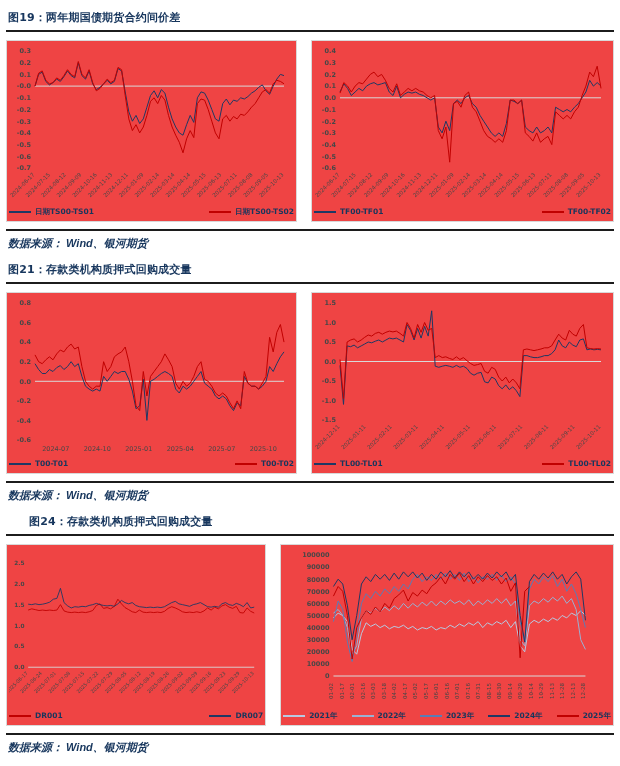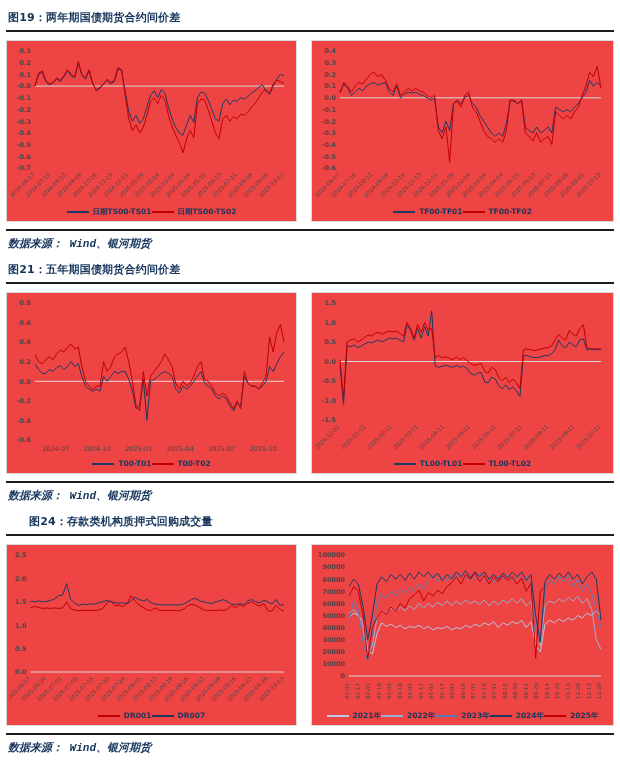--- a/index.html
+++ b/index.html
@@ -14,26 +14,26 @@
   .fig-title.right{padding-left:21px;}
   .rule{border:none;border-top:2px solid #1c1c1c;height:0;margin:0;}
   .charts{display:flex;gap:14px;margin-top:8px;margin-bottom:7px;}
   .chart-box{
     margin:0;box-sizing:border-box;border:1px solid #d9d9d9;background:#ef4444;
     height:182px;display:flex;flex-direction:column;padding:3px 2px 2px 2px;
   }
   .chart-box.left{width:291px;}
   .chart-box.right{flex:1;}
   .chart-svg{flex:1;display:block;width:100%;}
-  .legend{height:15px;display:flex;justify-content:center;align-items:center;}
+  .legend{height:15px;display:flex;justify-content:space-between;align-items:center;gap:14px;}
   .legend-item{display:flex;align-items:center;gap:4px;}
   .legend-swatch{display:inline-block;width:22px;height:2px;}
   .legend-label{font-size:7.5px;font-weight:bold;color:#17365d;white-space:nowrap;}
   .source{
-    font-family:Liberation Mono, monospace;font-style:italic;font-weight:600;
+    font-family:Liberation Sans, sans-serif;font-style:italic;font-weight:600;
     color:#17365d;font-size:11px;padding:5px 2px 2px 2px;
   }
 </style>
 </head>
 <body>
 
 <div class="page">
 
   <div class="section">
     <div class="fig-titles">
@@ -131,21 +131,21 @@
             </span>
           </div>
         </figure>
     </div>
     <hr class="rule">
     <div class="source">数据来源：  Wind、银河期货</div>
   </div>
 
   <div class="section">
     <div class="fig-titles">
-      <div class="fig-title">图21：五年期国债期货合约间价差</div>
+      <div class="fig-title">图21：存款类机构质押式回购成交量</div>
     </div>
     <hr class="rule">
     <div class="charts">
       <figure class="chart-box left">
           <svg width="285" height="160" viewBox="0 0 285 160" class="chart-svg">
             <text x="22" y="9.3" text-anchor="end" font-size="6.5" font-weight="600" fill="#474747">0.8</text>
             <text x="22" y="28.871428571428567" text-anchor="end" font-size="6.5" font-weight="600" fill="#474747">0.6</text>
             <text x="22" y="48.442857142857136" text-anchor="end" font-size="6.5" font-weight="600" fill="#474747">0.4</text>
             <text x="22" y="68.01428571428572" text-anchor="end" font-size="6.5" font-weight="600" fill="#474747">0.2</text>
             <text x="22" y="87.58571428571429" text-anchor="end" font-size="6.5" font-weight="600" fill="#474747">0.0</text>

